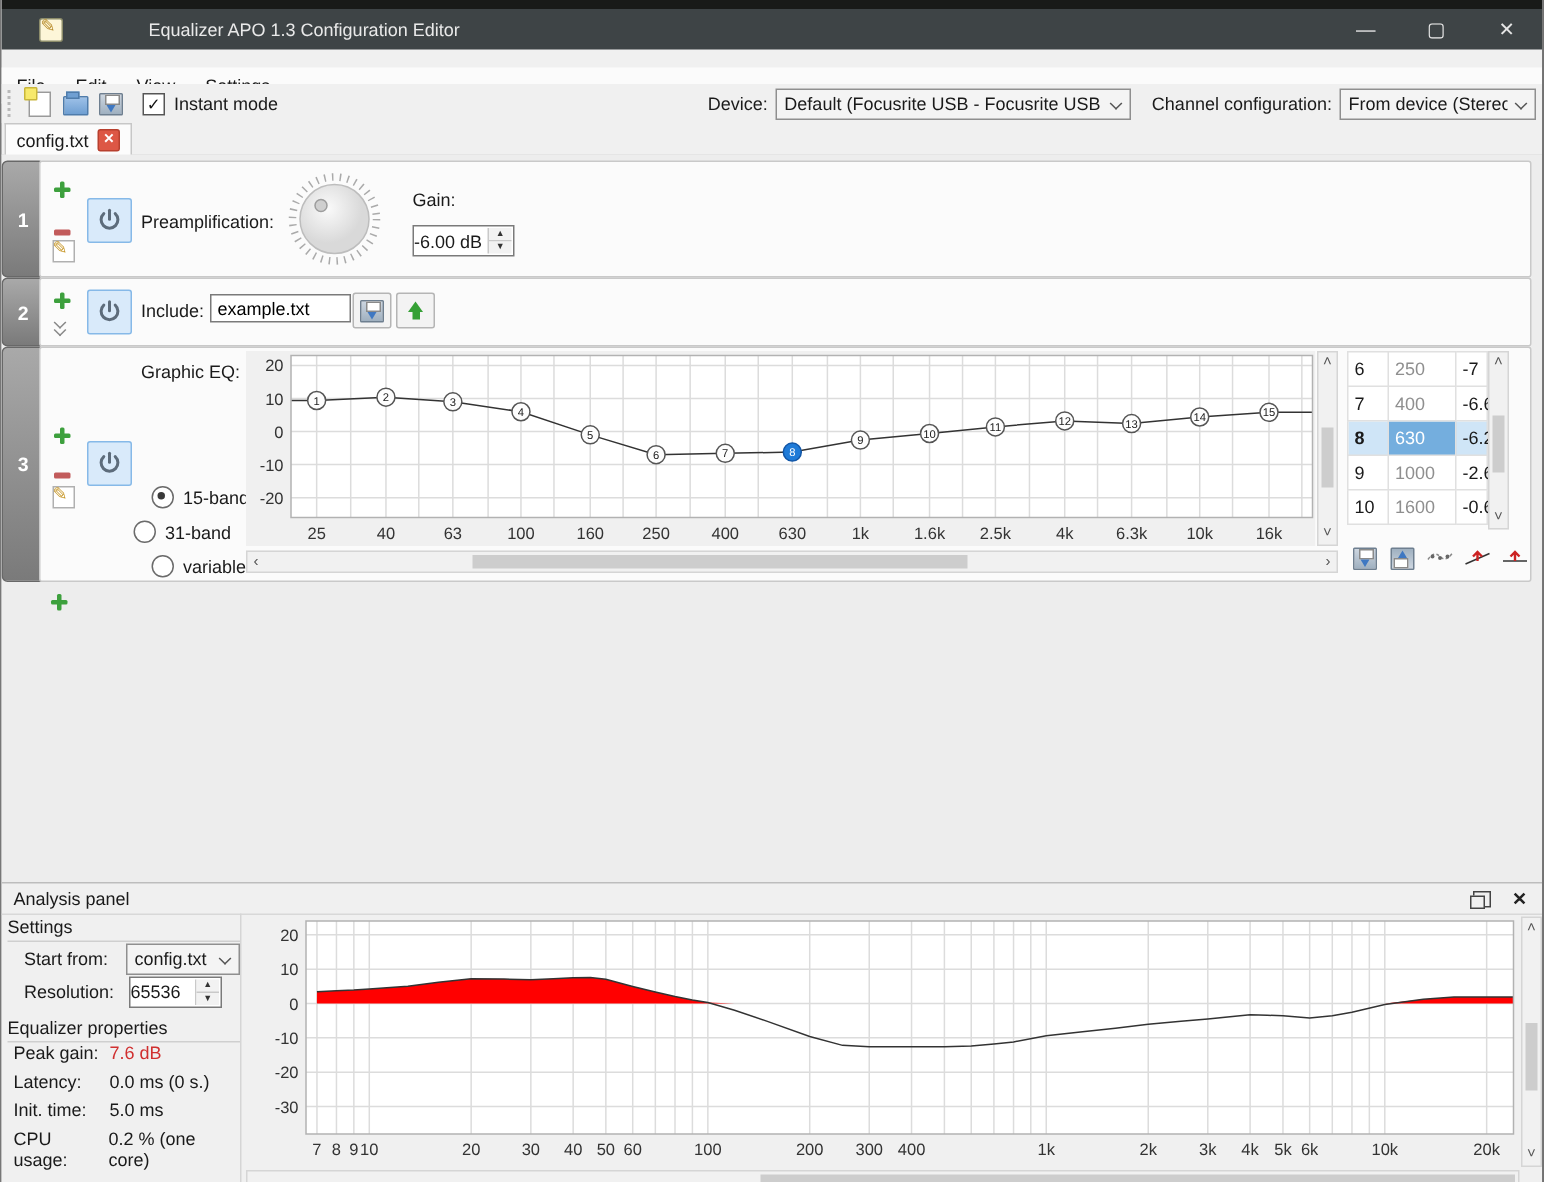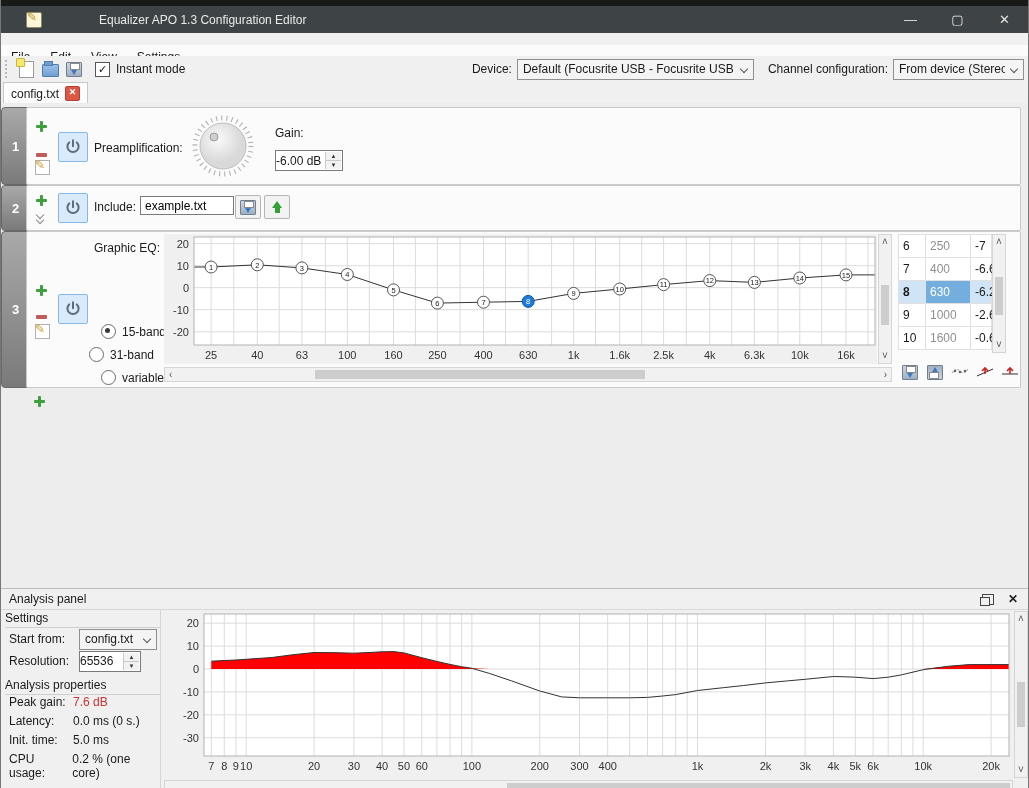--- a/index.html
+++ b/index.html
@@ -78,21 +78,21 @@
   .toolbtn{width:18px;height:16px;display:flex;align-items:center;justify-content:center;}
   
   .apanel{position:absolute;left:0;top:588px;width:100%;height:200px;background:#f0f0f0;border-top:1px solid #bdbdbd;}
   .apanel-title{position:absolute;left:0;top:0;width:100%;height:20px;border-bottom:1px solid #d8d8d8;display:flex;align-items:center;}
   .apanel-title .t{margin-left:8px;}
   .floaticon{width:10px;height:9px;border:1px solid #444;position:relative;margin-right:14px;}
   .floaticon::before{content:"";position:absolute;left:-3px;top:2px;width:8px;height:7px;border:1px solid #444;background:#f0f0f0;}
   .xicon{font-size:12px;color:#222;margin-right:10px;font-weight:bold;}
   .grph{font-size:12px;border-bottom:1px solid #cfcfcf;padding-bottom:2px;}
   .aprow{display:flex;align-items:center;height:22px;}
-  .aprow .lb{width:70px;padding-left:4px;}
+  .aprow .lb{width:70px;padding-left:4px;margin-left:7px;}
   .propline{display:flex;height:19px;}
   .propline .lb{width:64px;padding-left:4px;}
   .red{color:#d03030;}
   .leftcol{position:absolute;left:0;top:20px;width:160px;bottom:0;border-right:1px solid #d5d5d5;padding:2px 0 0 4px;box-sizing:border-box;}
   svg text.tick{font:11px "Liberation Sans",sans-serif;fill:#333;}
   svg text.pt{font:7.5px "Liberation Sans",sans-serif;}
 </style>
 </head>
 <body>
 
@@ -424,21 +424,21 @@
         <span class="lb">Resolution:</span>
         <div class="spinfield" style="width:60px;">
           <span>65536</span>
           <span class="spinbtns">
               <span>▲</span>
               <span>▼</span>
             </span>
         </div>
       </div>
       <div style="height:6px"></div>
-      <div class="grph">Analysis properties</div>
+      <div class="grph">Equalizer properties</div>
       <div class="propline">
           <span class="lb">Peak gain:</span>
           <span class="red">7.6 dB</span>
         </div>
       <div class="propline">
           <span class="lb">Latency:</span>
           <span>0.0 ms (0 s.)</span>
         </div>
       <div class="propline">
           <span class="lb">Init. time:</span>

